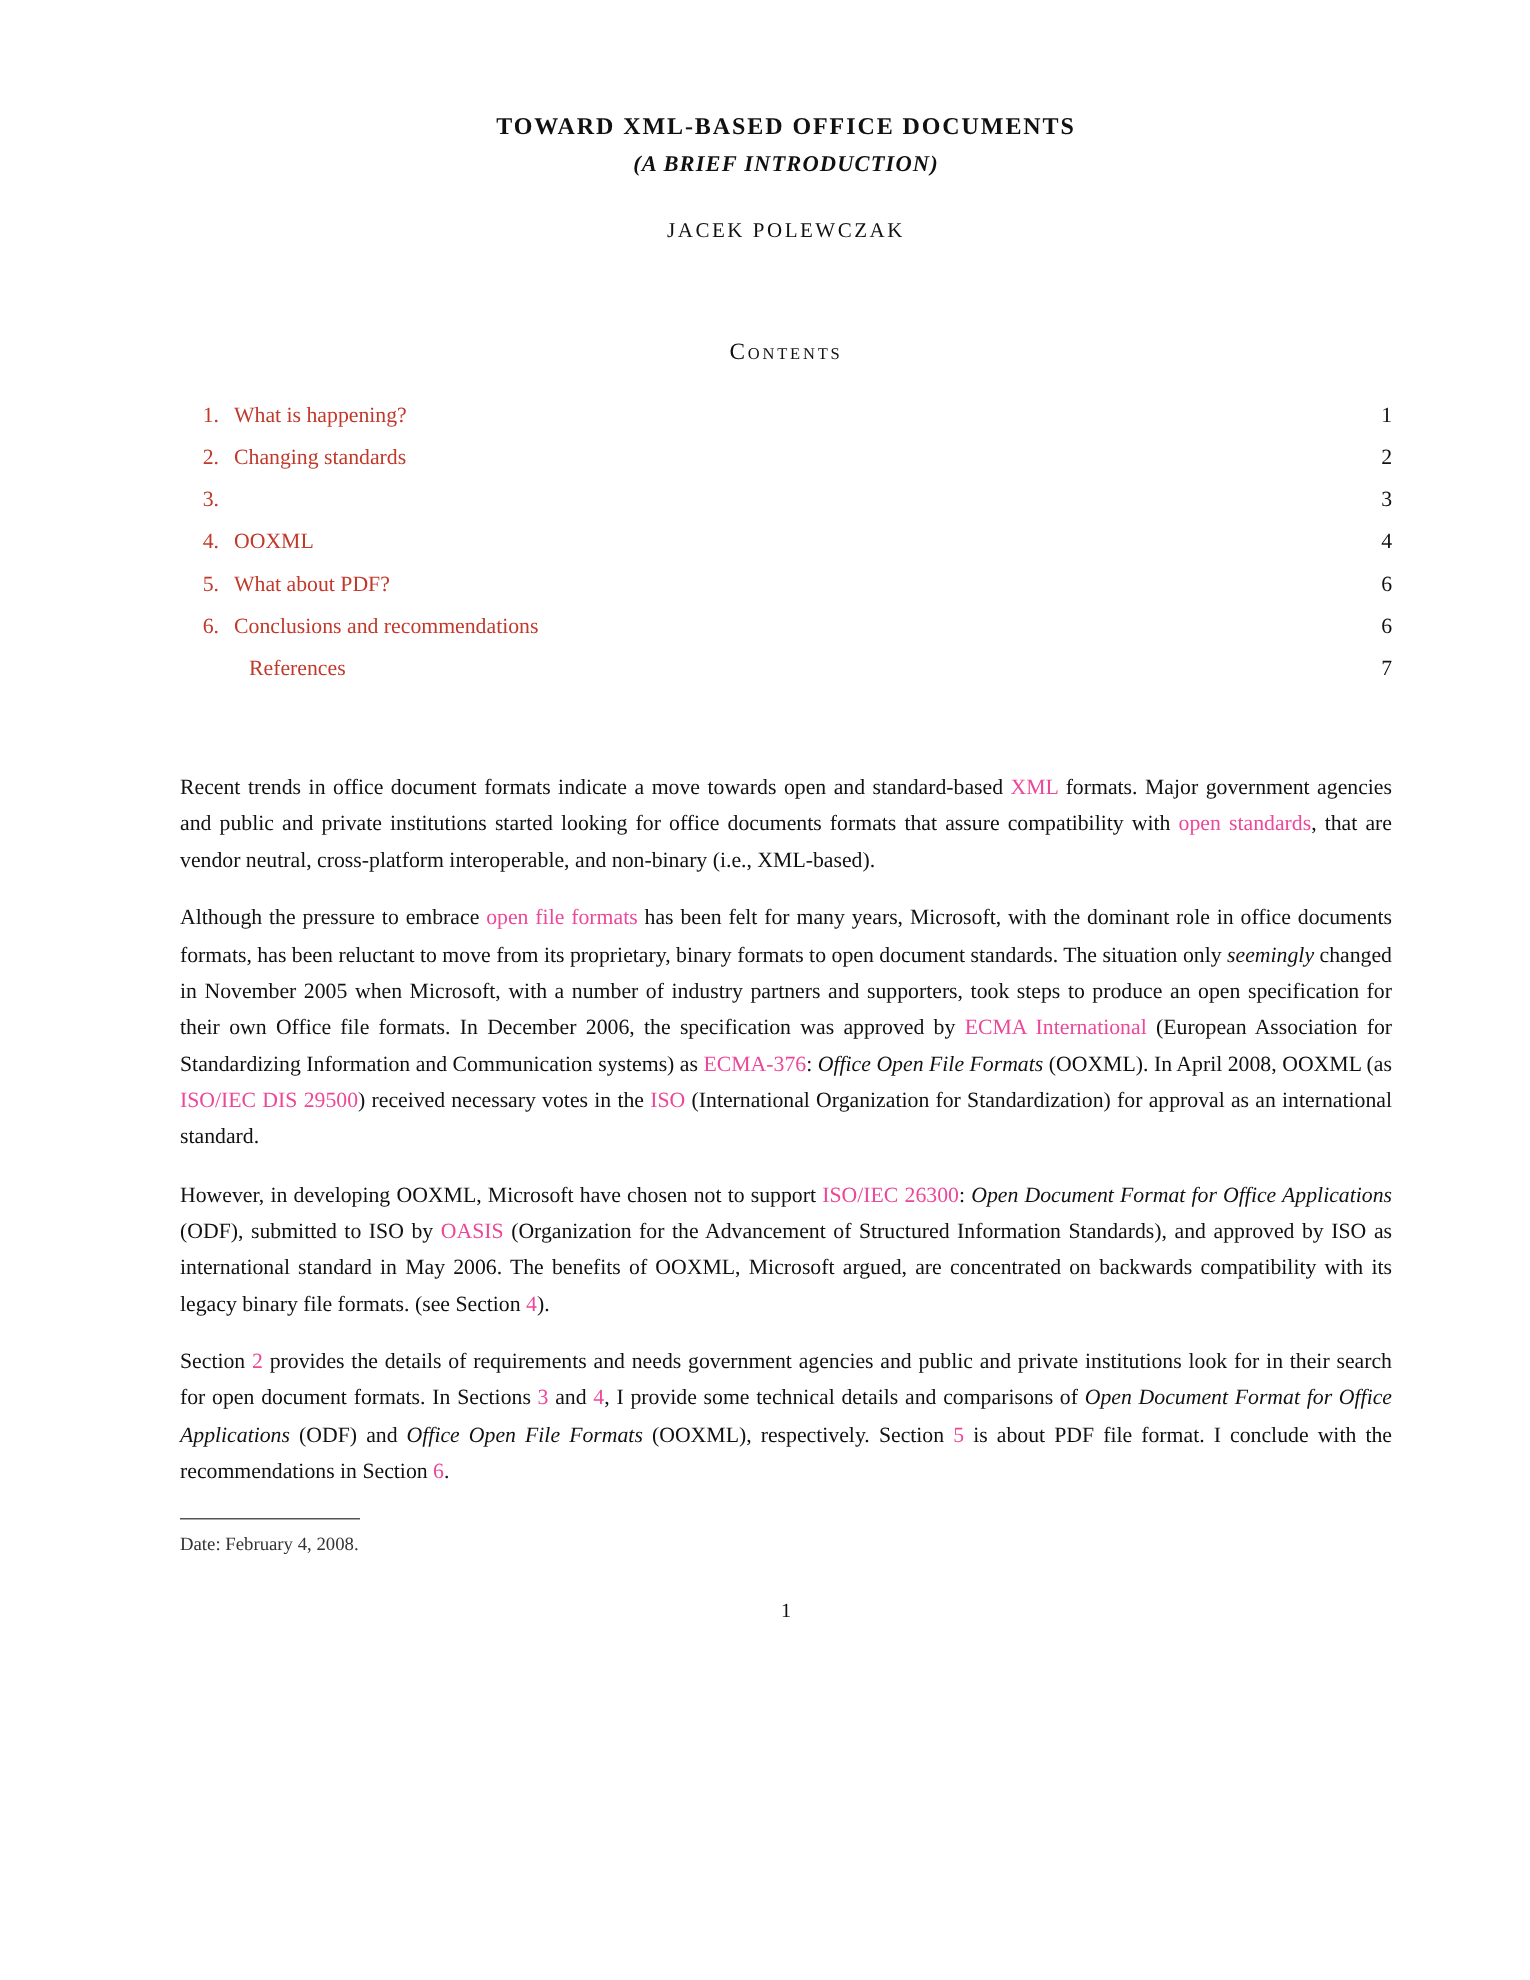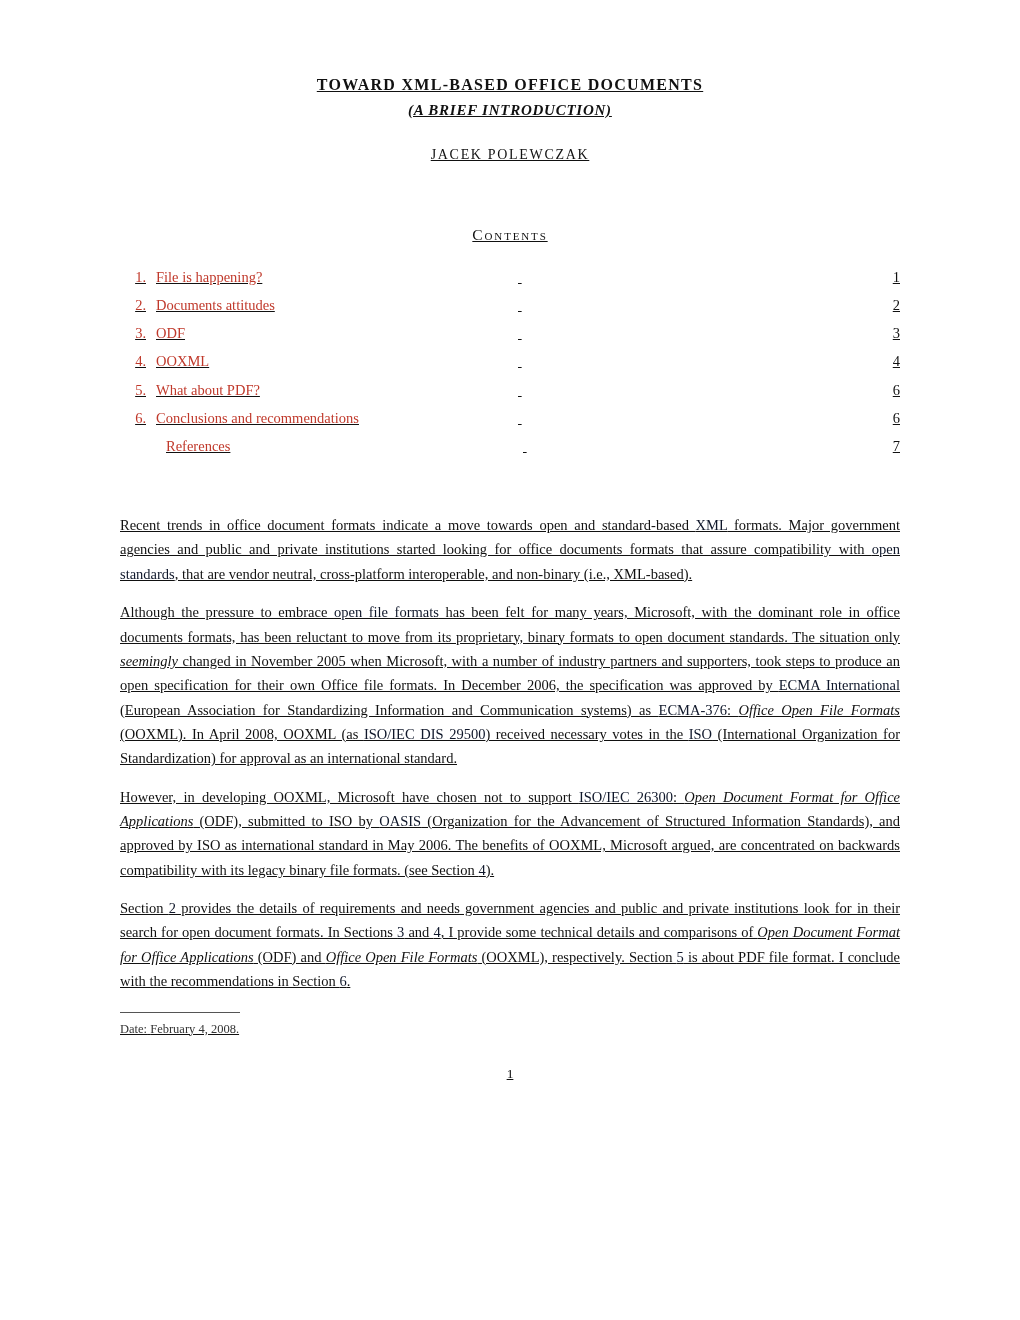--- a/index.html
+++ b/index.html
@@ -7,23 +7,22 @@
       background: #fff;
       color: #111;
       font-family: 'Georgia', 'Times New Roman', Times, serif;
       font-size: 15px;
       line-height: 1.6;
     }
     .page {
       width: 1020px;
       min-height: 1320px;
       background: #fff;
-      padding: 72px 120px 80px 120px;
+      padding: 72px 92px 80px 120px;
       position: relative;
-      text-decoration: underline;
     }
     .title-block {
       text-align: center;
       margin-bottom: 18px;
     }
     .main-title {
       font-size: 16px;
       font-weight: bold;
       letter-spacing: 0.08em;
       text-transform: uppercase;
@@ -99,21 +98,21 @@
       letter-spacing: 0.08em;
       margin: 36px 0 18px 0;
     }
     .paragraph {
       font-size: 14.5px;
       line-height: 1.68;
       text-align: justify;
       margin-bottom: 14px;
       text-indent: 0;
     }
-    .link-red { color: #0f172a; text-decoration: none; }
+    .link-red { color: #ec4899; text-decoration: none; }
     em { font-style: italic; }
     .footnote-rule {
       border: none;
       border-top: 1px solid #555;
       width: 120px;
       margin: 18px 0 6px 0;
     }
     .footnote {
       font-size: 12.5px;
       color: #333;
@@ -137,35 +136,34 @@
   </div>
 
   <div class="author-block">Jacek Polewczak</div>
 
   <div class="contents-title">Contents</div>
 
   <div class="toc">
 
     <div class="toc-row">
       <span class="toc-num">1.</span>
-      <a class="toc-link" href="#">File is happening?</a>
+      <a class="toc-link" href="#">What is happening?</a>
       <span class="toc-dots">&nbsp;</span>
       <span class="toc-page">1</span>
     </div>
 
     <div class="toc-row">
       <span class="toc-num">2.</span>
-      <a class="toc-link" href="#">Documents attitudes</a>
+      <a class="toc-link" href="#">Changing standards</a>
       <span class="toc-dots">&nbsp;</span>
       <span class="toc-page">2</span>
     </div>
 
     <div class="toc-row">
       <span class="toc-num">3.</span>
-      <a class="toc-link" href="#">ODF</a>
       <span class="toc-dots">&nbsp;</span>
       <span class="toc-page">3</span>
     </div>
 
     <div class="toc-row">
       <span class="toc-num">4.</span>
       <a class="toc-link" href="#">OOXML</a>
       <span class="toc-dots">&nbsp;</span>
       <span class="toc-page">4</span>
     </div>

